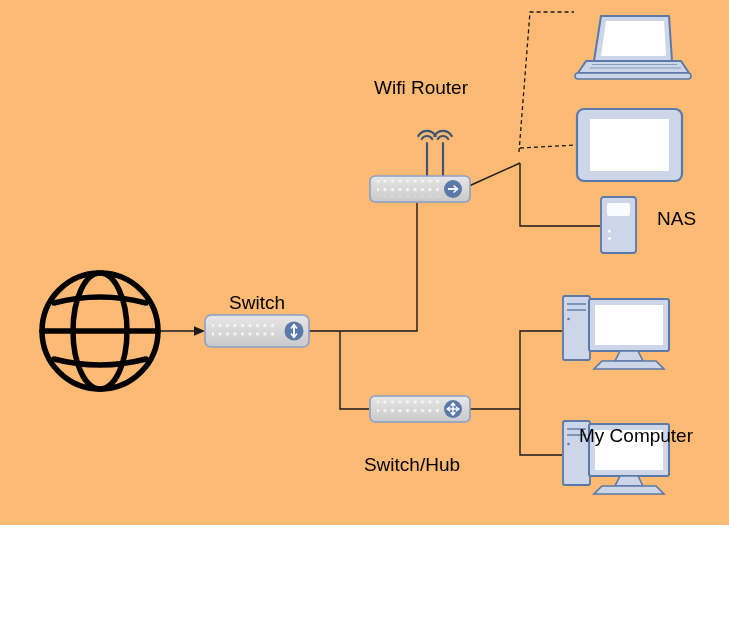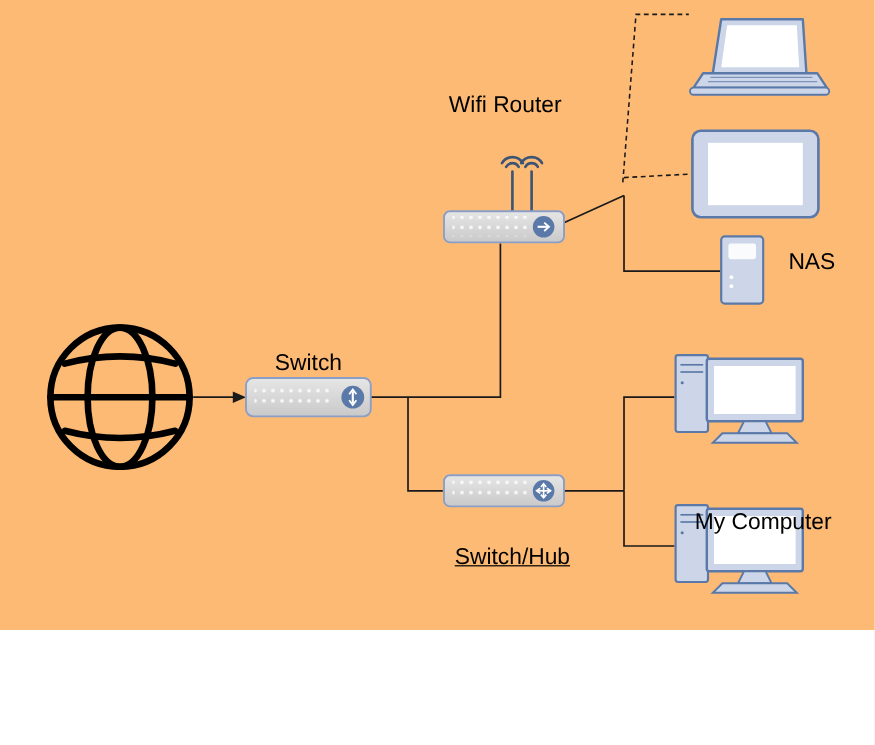--- a/index.html
+++ b/index.html
@@ -142,16 +142,16 @@
       <circle cx="609.5" cy="238.5" r="1.6" fill="#ffffff"></circle>
     </g>
 
     <use href="#desktop-proto"></use>
     <use href="#desktop-proto" transform="translate(0,125)"></use>
   </svg>
 
   <div class="lbl center" style="left:421px; top:77px;">Wifi Router</div>
   <div class="lbl center" style="left:257px; top:292px;">Switch</div>
   <div class="lbl" style="left:657px; top:208px;">NAS</div>
-  <div class="lbl center" style="left:427px; top:454px;text-decoration:underline;">Switch/Hub</div>
+  <div class="lbl center" style="left:412px; top:454px;">Switch/Hub</div>
   <div class="lbl center" style="left:636px; top:381px;margin-top:44px;">My Computer</div>
 
 </div>
 
 </body></html>

